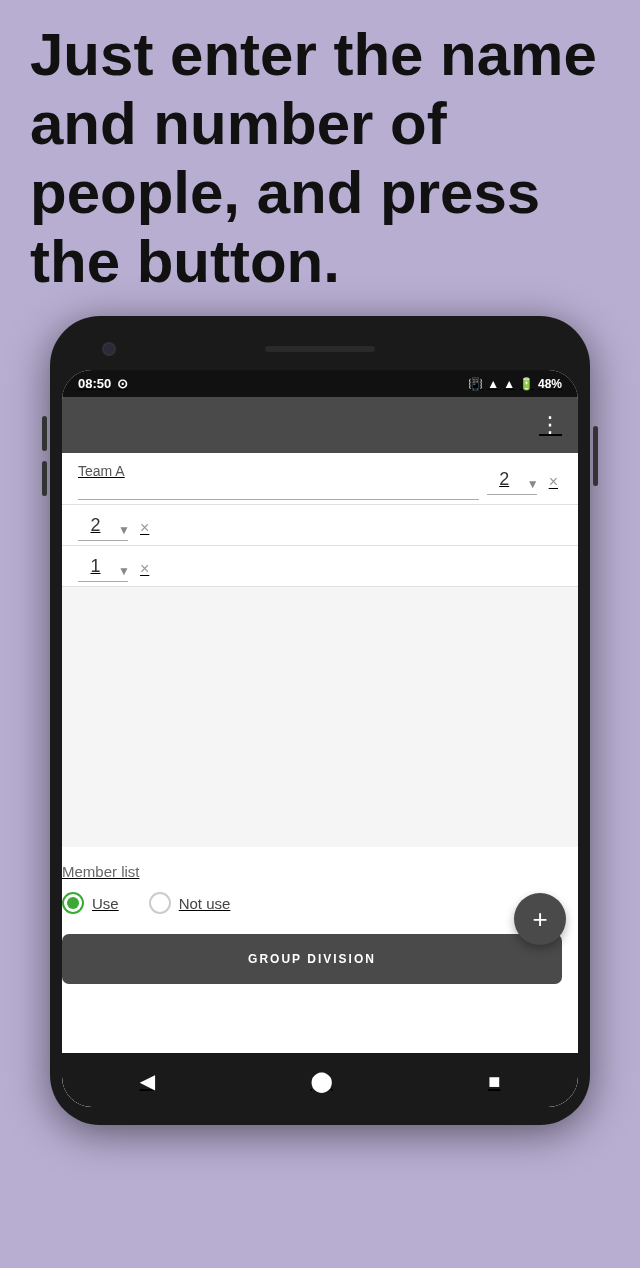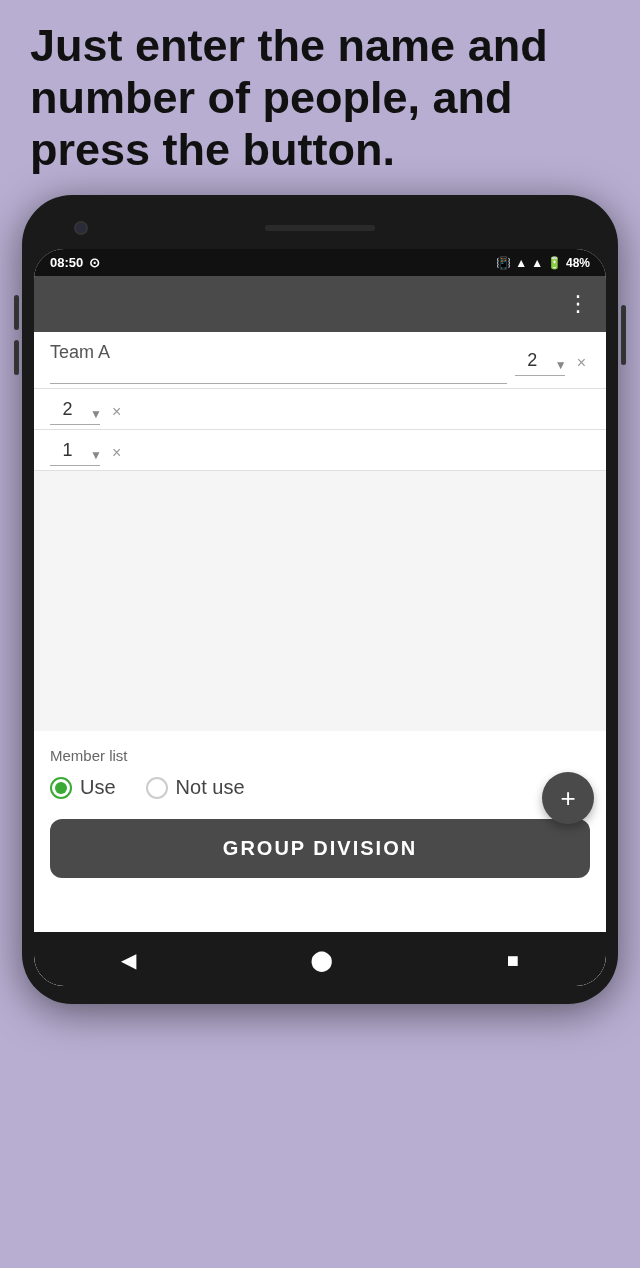--- a/index.html
+++ b/index.html
@@ -9,36 +9,37 @@
       font-family: 'Arial', sans-serif;
       width: 640px;
       min-height: 1268px;
       display: flex;
       flex-direction: column;
       align-items: center;
       padding-top: 20px;
     }
 
     .headline {
-      font-size: 45px;
+      font-size: 60px;
       font-weight: 900;
       color: #111;
       line-height: 1.15;
       padding: 0 30px 20px 30px;
       text-align: left;
       width: 100%;
     }
 
     .phone-outer {
-      width: 596px;
+      width: 540px;
       background: #1a1a1a;
       border-radius: 50px;
       padding: 18px 12px 18px 12px;
       box-shadow: 0 8px 40px rgba(0,0,0,0.5);
       position: relative;
+      text-decoration: underline;
     }
 
     
     .phone-top-bar {
       display: flex;
       justify-content: center;
       align-items: center;
       margin-bottom: 6px;
       position: relative;
       height: 30px;
@@ -144,21 +145,21 @@
       align-items: center;
       padding: 10px 16px 4px 16px;
       border-bottom: 1px solid #e0e0e0;
       gap: 8px;
     }
     .team-name-input {
       flex: 1;
       border: none;
       border-bottom: 1px solid #aaa;
       outline: none;
-      font-size: 18px;
+      font-size: 14px;
       color: #555;
       background: transparent;
       padding-bottom: 20px;
     }
     .team-count-wrapper {
       display: flex;
       align-items: center;
       position: relative;
     }
     .team-count-input {
@@ -193,21 +194,21 @@
 
     
     .empty-area {
       background: #f5f5f5;
       min-height: 260px;
     }
 
     
     .bottom-section {
       background: white;
-      padding: 16px 16px 20px 16px;
+      padding: 16px 16px 20px 0;
     }
 
     .member-list-label {
       font-size: 15px;
       color: #666;
       margin-bottom: 12px;
     }
 
     .radio-group {
       display: flex;
@@ -231,34 +232,34 @@
     }
     .radio-circle.selected {
       border-color: #3aaa35;
     }
     .radio-inner {
       width: 12px; height: 12px;
       border-radius: 50%;
       background: #3aaa35;
     }
     .radio-label {
-      font-size: 20px;
+      font-size: 15px;
       color: #444;
     }
 
     .group-div-btn {
       width: 100%;
       background: #4a4a4a;
       color: white;
       border: none;
       padding: 18px;
-      font-size: 20px;
+      font-size: 12px;
       font-weight: bold;
       letter-spacing: 2px;
-      border-radius: 12px;
+      border-radius: 7px;
       cursor: pointer;
       text-transform: uppercase;
     }
 
     
     .fab {
       position: absolute;
       right: 24px;
       bottom: 180px;
       width: 52px; height: 52px;

